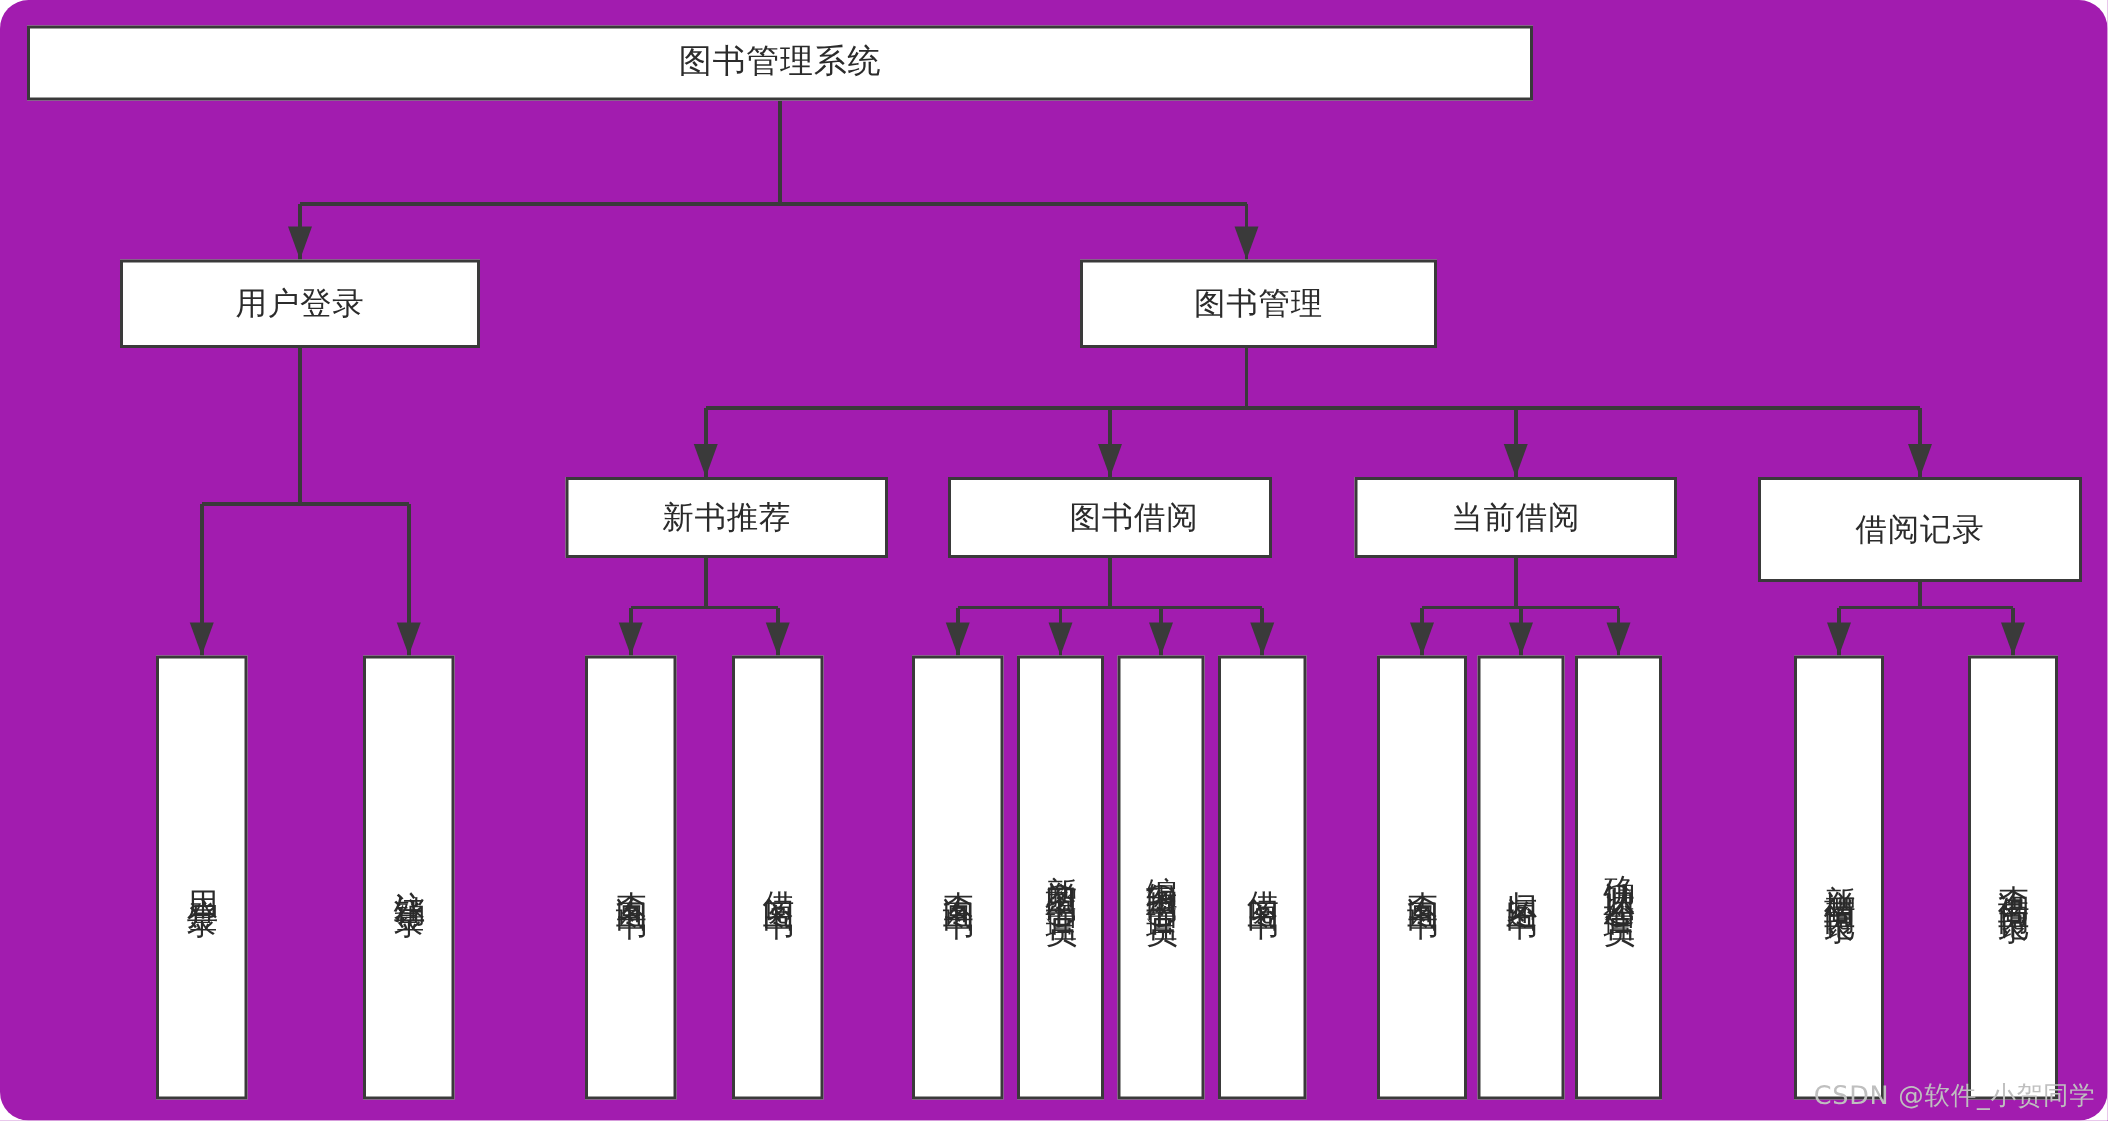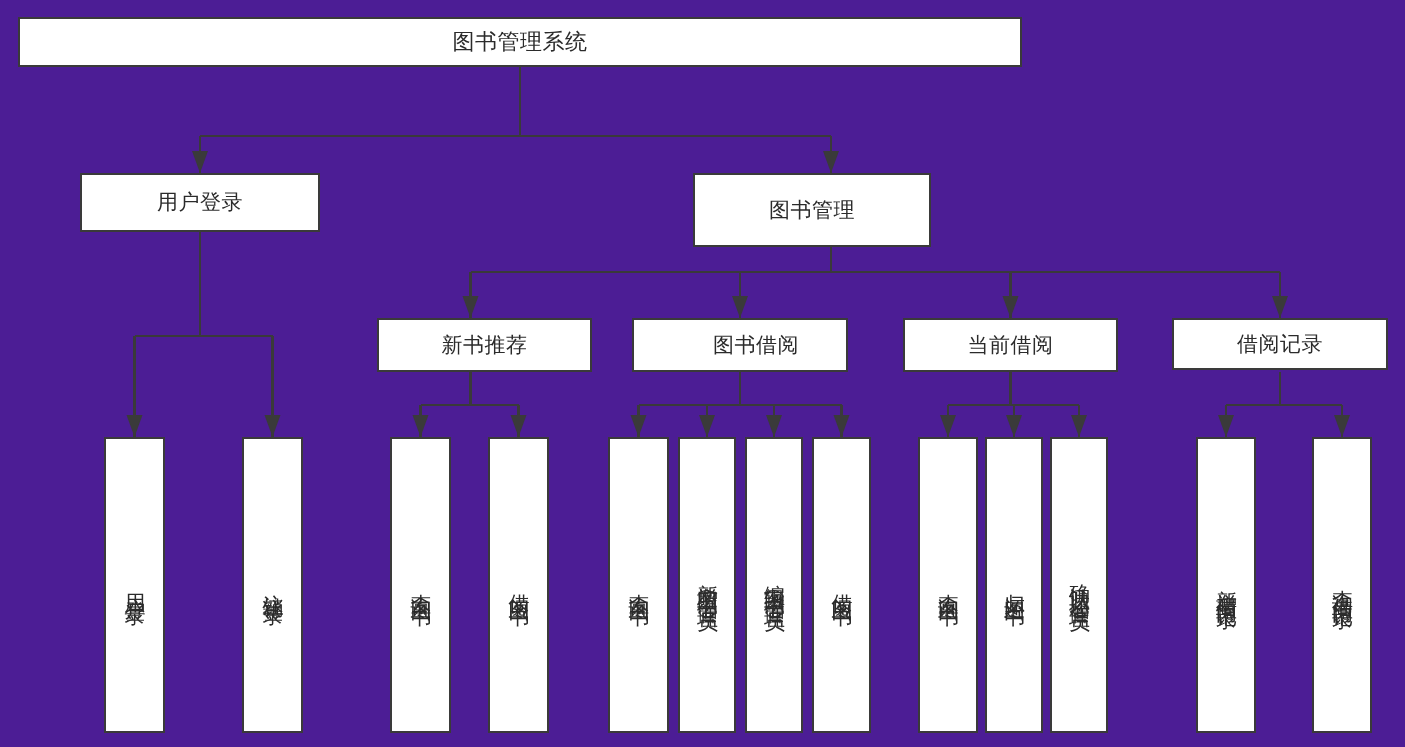--- a/index.html
+++ b/index.html
@@ -5,23 +5,24 @@
 <style>
   html, body {
     margin: 0;
     padding: 0;
     background: #ffffff;
   }
   #diagram-root {
     position: relative;
     width: 1405px;
     height: 747px;
-    background: #4c1d95;
+    background: #a21caf;
     font-family: "DejaVu Sans", "Liberation Sans", sans-serif;
     overflow: hidden;
+    border-radius: 19px;
   }
   #edge-layer {
     position: absolute;
     left: 0;
     top: 0;
     width: 1405px;
     height: 747px;
     pointer-events: none;
   }
   .node {
@@ -130,33 +131,33 @@
       <line x1="1342" y1="405" x2="1342" y2="437" stroke="#3a3a3a" stroke-width="2.5" shape-rendering="crispEdges"></line>
       <path d="M 1334 415 L 1350 415 L 1342 437 Z" fill="#3a3a3a"></path>
     </svg>
   <div id="node-layer">
       <div class="node horiz root" style="left: 18px; top: 17px; width: 1004px; height: 50px;">
         <span class="node-label">图书管理系统</span>
       </div>
       <div class="node horiz" style="left: 80px; top: 173px; width: 240px; height: 59px;">
         <span class="node-label">用户登录</span>
       </div>
-      <div class="node horiz" style="left: 693px; top: 173px; width: 238px; height: 74px; justify-content: center;">
+      <div class="node horiz" style="left: 720px; top: 173px; width: 238px; height: 59px; justify-content: center;">
         <span class="node-label">图书管理</span>
       </div>
       <div class="node horiz" style="left: 363px; top: 318px; width: 215px; height: 54px; margin-left: 14px;">
         <span class="node-label">新书推荐</span>
       </div>
       <div class="node horiz" style="left: 632px; top: 318px; width: 216px; height: 54px; padding-left: 32px;">
         <span class="node-label">图书借阅</span>
       </div>
       <div class="node horiz" style="left: 903px; top: 318px; width: 215px; height: 54px; justify-content: center;">
         <span class="node-label">当前借阅</span>
       </div>
-      <div class="node horiz" style="left: 1172px; top: 318px; width: 216px; height: 52px;">
+      <div class="node horiz" style="left: 1172px; top: 318px; width: 216px; height: 70px;">
         <span class="node-label">借阅记录</span>
       </div>
       <div class="node vert" style="left: 104px; top: 437px; width: 61px; height: 296px;">
         <span class="node-label">用户登录</span>
       </div>
       <div class="node vert" style="left: 242px; top: 437px; width: 61px; height: 296px;">
         <span class="node-label">注销登录</span>
       </div>
       <div class="node vert" style="left: 390px; top: 437px; width: 61px; height: 296px;">
         <span class="node-label">查询图书</span>
@@ -185,13 +186,14 @@
       <div class="node vert" style="left: 1050px; top: 437px; width: 58px; height: 296px;">
         <span class="node-label">确认归还（管理员）</span>
       </div>
       <div class="node vert" style="left: 1196px; top: 437px; width: 60px; height: 296px;">
         <span class="node-label">新增借阅记录</span>
       </div>
       <div class="node vert" style="left: 1312px; top: 437px; width: 60px; height: 296px;">
         <span class="node-label">查询借阅记录</span>
       </div>
     </div>
+  <div class="watermark">CSDN @软件_小贺同学</div>
 </div>
 
 </body></html>

